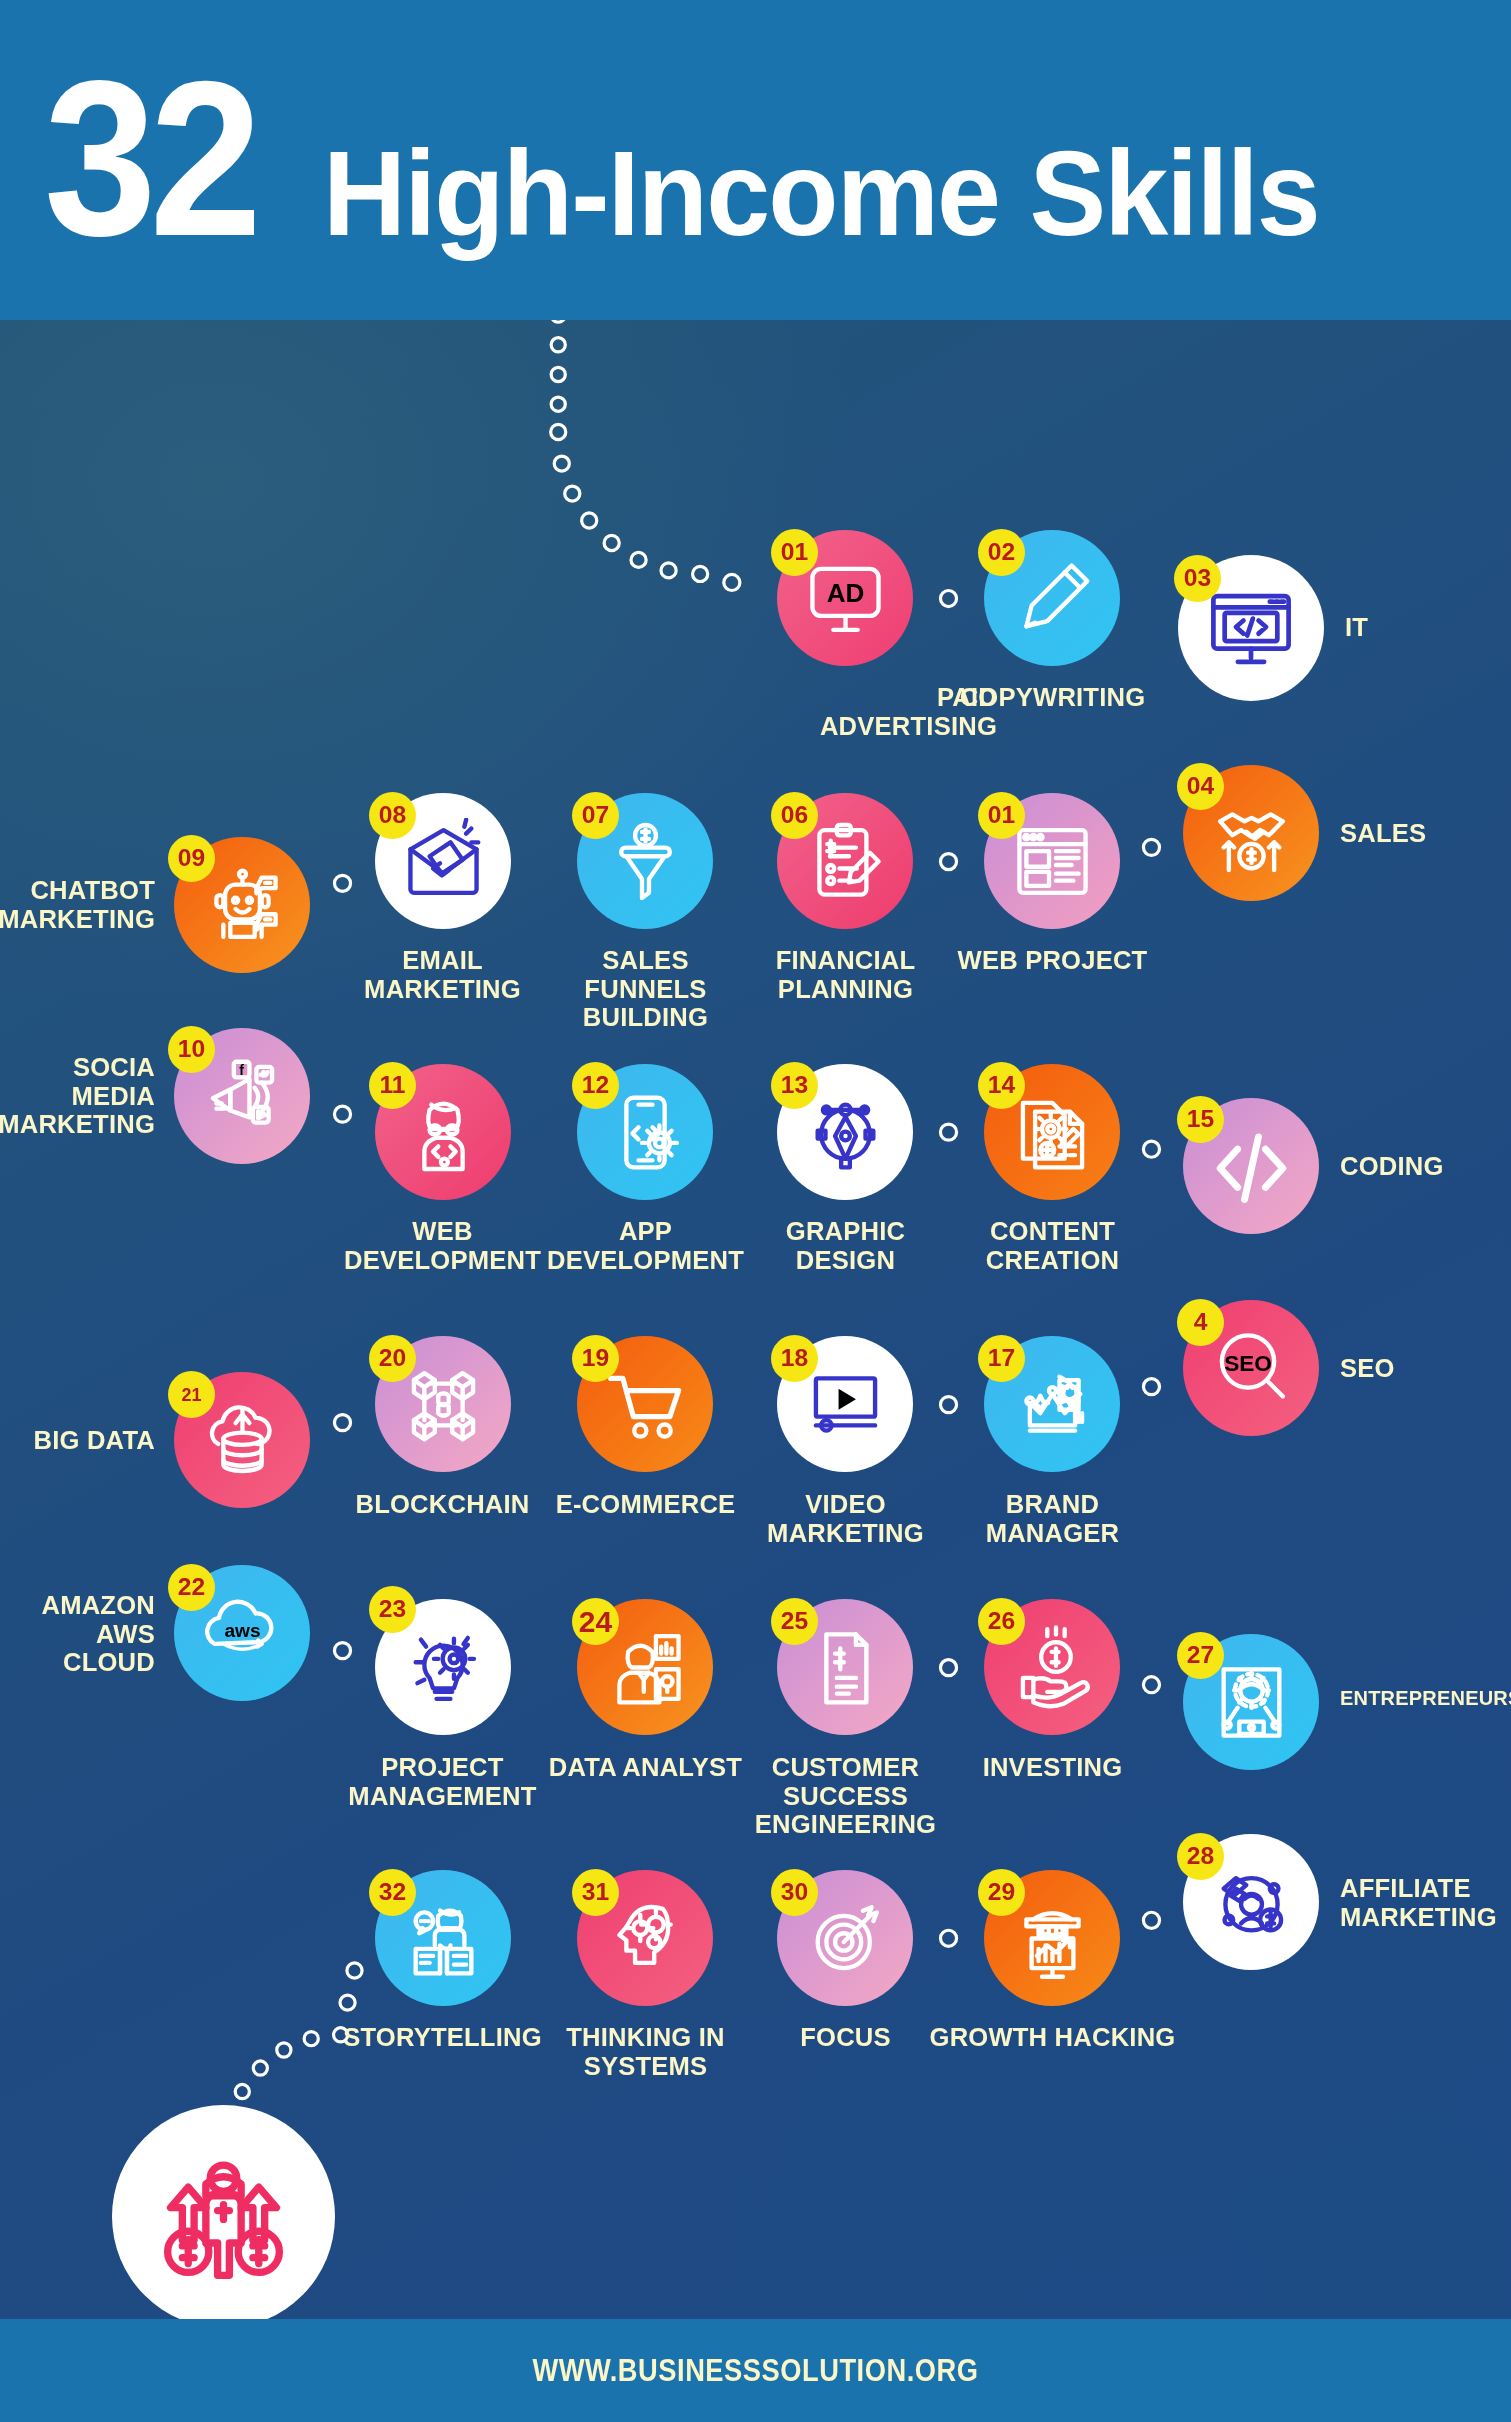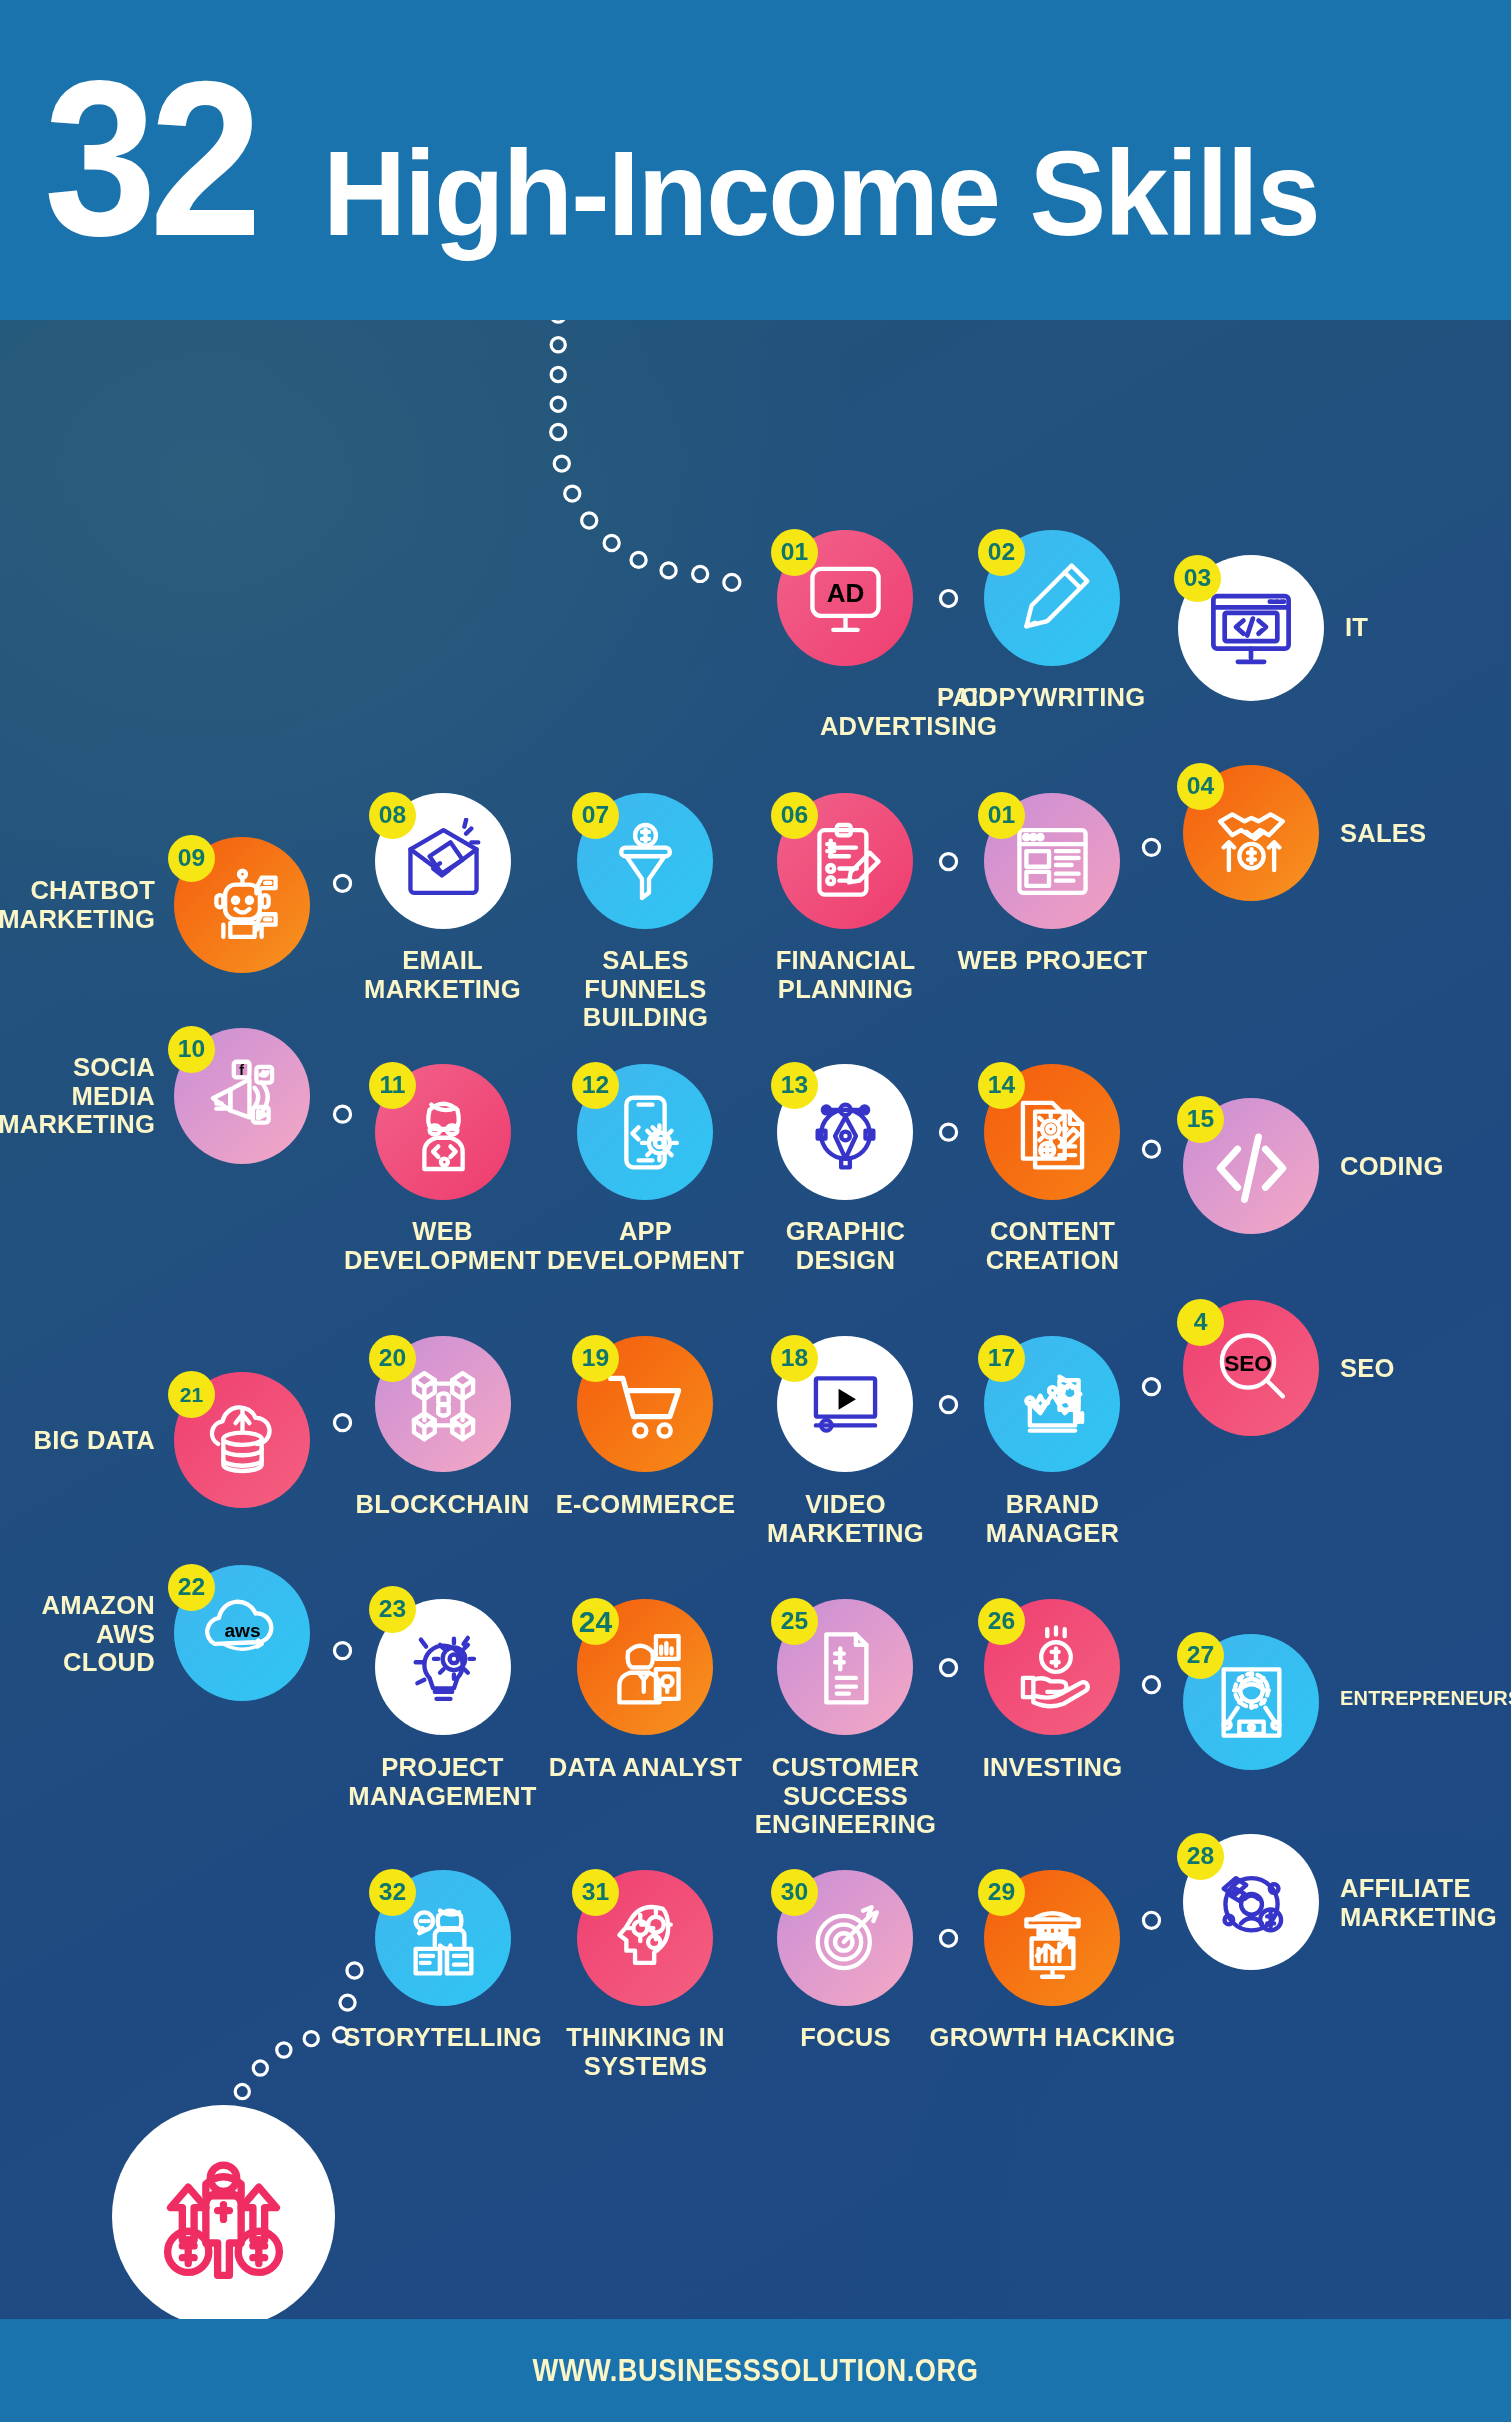--- a/index.html
+++ b/index.html
@@ -53,21 +53,21 @@
   
   .node { position:absolute; }
   .bubble {
     position:absolute; border-radius:50%;
     display:flex; align-items:center; justify-content:center;
   }
   .bubble svg { display:block; }
   .badge {
     position:absolute; background:#f5e614; border-radius:50%;
     display:flex; align-items:center; justify-content:center;
-    color:#0f766e; font-weight:900; line-height:1;
+    color:#b91c1c; font-weight:900; line-height:1;
     z-index:6;
   }
   .lbl {
     position:absolute; color:#fbf6c8; font-weight:900;
     line-height:1.12; letter-spacing:0.2px; white-space:pre-line;
   }
   .lbl.below { text-align:center; }
   .lbl.left  { text-align:right; }
   .lbl.right { text-align:left; }
 
@@ -452,21 +452,21 @@
       <div class="node">
         <div class="bubble" style="left: 174px; top: 1052px; width: 136px; height: 136px; background: linear-gradient(135deg, rgb(239, 63, 114) 0%, rgb(244, 96, 127) 100%);">
           <svg viewBox="0 0 100 100" width="87" height="87" fill="none" stroke="#ffffff" stroke-width="5" stroke-linecap="round" stroke-linejoin="round">
             <path d="M22 54a14 14 0 015-26 20 20 0 0138-4 14 14 0 012 30"></path>
      <ellipse cx="50" cy="48" rx="22" ry="7"></ellipse>
             <path d="M28 48v30a22 7 0 0044 0V48"></path>
      <path d="M28 60a22 7 0 0044 0M28 72a22 7 0 0044 0"></path>
      <path d="M50 14v26M42 30l8-10 8 10"></path>
           </svg>
         </div>
-        <div class="badge" style="left: 168px; top: 1051px; width: 47px; height: 47px; font-size: 21px;">21</div>
+        <div class="badge" style="left: 168px; top: 1051px; width: 47px; height: 47px; font-size: 18px;">21</div>
         <div class="lbl left" style="font-size: 25.6px; left: -157px; top: 1106px; width: 312px;">BIG DATA</div>
       </div>
       <div class="node">
         <div class="bubble" style="left: 174px; top: 1245px; width: 136px; height: 136px; background: linear-gradient(135deg, rgb(63, 183, 239) 0%, rgb(47, 197, 242) 100%);">
           <svg viewBox="0 0 100 100" width="87" height="87" fill="none" stroke="#ffffff" stroke-width="5" stroke-linecap="round" stroke-linejoin="round">
             <path d="M18 62a16 16 0 015-30 22 22 0 0142-5 16 16 0 013 33z"></path>
      <text x="50" y="54" font-size="22" font-weight="900" text-anchor="middle" stroke="none" fill="currentColor" font-family="Liberation Sans, sans-serif">aws</text>
      <path d="M28 62q22 12 44 0" stroke-width="4"></path>
             <path d="M68 58l4 4-5 3"></path>
           </svg>

